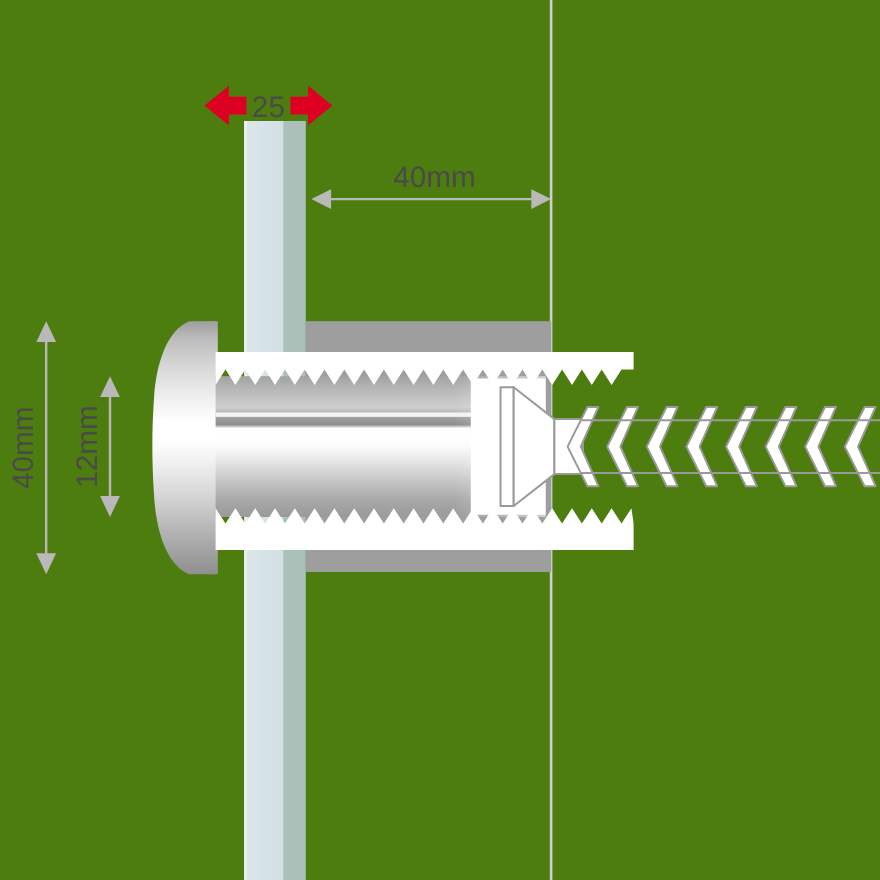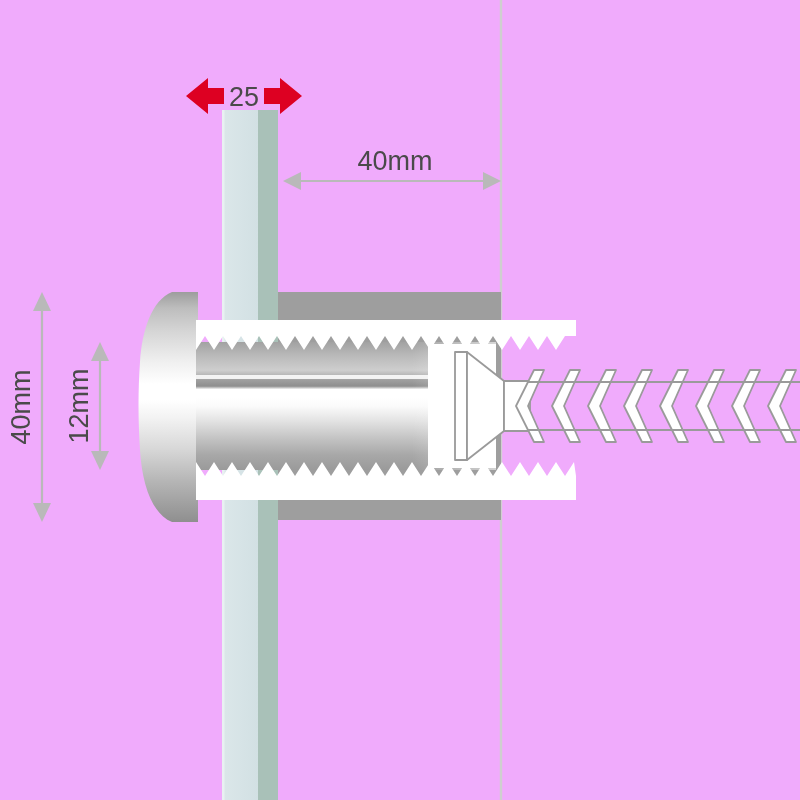--- a/index.html
+++ b/index.html
@@ -10,21 +10,21 @@
   body {
     width: 800px;
     height: 800px;
     font-family: "Liberation Sans", sans-serif;
     overflow: hidden;
   }
   #stage {
     position: relative;
     width: 800px;
     height: 800px;
-    background: #f0abfc;
+    background: #4d7c0f;
   }
   svg.canvas {
     position: absolute;
     left: 0;
     top: 0;
     width: 800px;
     height: 800px;
     display: block;
   }
   .dim-text {

